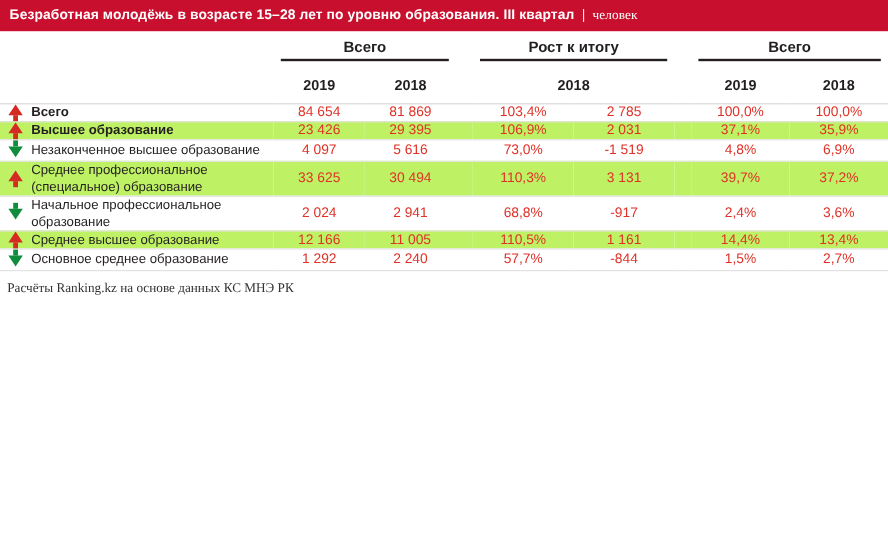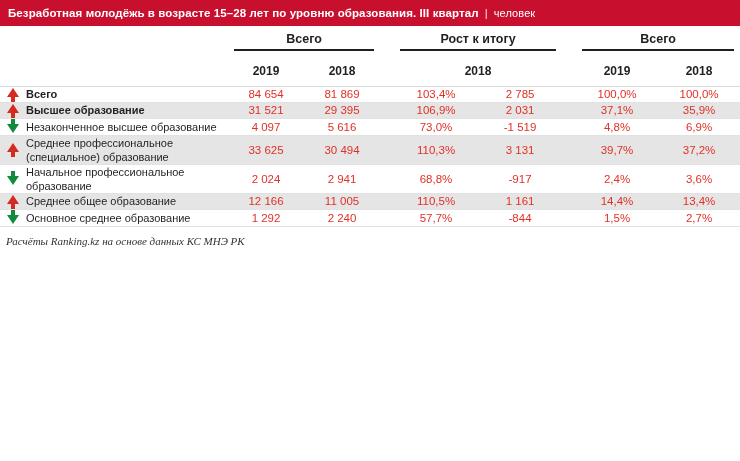--- a/index.html
+++ b/index.html
@@ -29,20 +29,21 @@
     letter-spacing: 0.1px;
   }
   .title-bar .sep {
     margin: 0 6px;
     font-weight: normal;
     opacity: 0.9;
   }
   .title-bar .unit {
     font-weight: normal;
     font-size: 11px;
+    font-family: Liberation Serif, serif;
   }
 
   
   table.main {
     border-collapse: collapse;
     width: 740px;
     table-layout: fixed;
     font-size: 11px;
   }
   table.main td, table.main th {
@@ -84,21 +85,21 @@
     font-weight: bold;
     font-size: 12px;
     color: #231f20;
   }
   tr.yearrow td { border-bottom: 1px solid #d9d9d9; text-align: center; }
 
   
   tr.datarow td {
     border-bottom: 1px solid #e2e2e2;
   }
-  tr.datarow.alt td { background: #e5e5e5; }
+  tr.datarow.alt td { background: #bef264; }
 
   .lbl {
     color: #231f20;
     font-size: 11px;
     padding: 8px 4px 8px 0;
     line-height: 14px;
   }
   .lbl.bold { font-weight: bold; }
   .num {
     color: #e03127;
@@ -130,21 +131,20 @@
     display: block;
     width: 4px; height: 5px;
     margin: 0 auto;
   }
   .arrowwrap.up .stem { background: #d32b22; }
   .arrowwrap.down .stem { background: #0f8c3c; }
 
   
   .footnote {
     font-family: "Liberation Serif", serif;
-    font-style: italic;
     font-size: 11px;
     color: #333333;
     padding: 8px 12px 0 6px;
   }
 </style>
 </head>
 <body>
 
 <div id="page">
 
@@ -208,21 +208,21 @@
           <td></td>
           <td class="num">103,4%</td>
           <td class="num">2 785</td>
           <td></td>
           <td class="num">100,0%</td>
           <td class="num">100,0%</td>
         </tr>
         <tr class="datarow alt">
           <td class="arrowcell"><span class="arrowwrap up"><span class="arrow up"></span><span class="stem"></span></span></td>
           <td class="lbl bold">Высшее образование</td>
-          <td class="num">31 521</td>
+          <td class="num">23 426</td>
           <td class="num">29 395</td>
           <td></td>
           <td class="num">106,9%</td>
           <td class="num">2 031</td>
           <td></td>
           <td class="num">37,1%</td>
           <td class="num">35,9%</td>
         </tr>
         <tr class="datarow">
           <td class="arrowcell"><span class="arrowwrap down"><span class="stem"></span><span class="arrow down"></span></span></td>
@@ -255,21 +255,21 @@
           <td class="num">2 941</td>
           <td></td>
           <td class="num">68,8%</td>
           <td class="num">-917</td>
           <td></td>
           <td class="num">2,4%</td>
           <td class="num">3,6%</td>
         </tr>
         <tr class="datarow alt">
           <td class="arrowcell"><span class="arrowwrap up"><span class="arrow up"></span><span class="stem"></span></span></td>
-          <td class="lbl">Среднее общее образование</td>
+          <td class="lbl">Среднее высшее образование</td>
           <td class="num">12 166</td>
           <td class="num">11 005</td>
           <td></td>
           <td class="num">110,5%</td>
           <td class="num">1 161</td>
           <td></td>
           <td class="num">14,4%</td>
           <td class="num">13,4%</td>
         </tr>
         <tr class="datarow">

